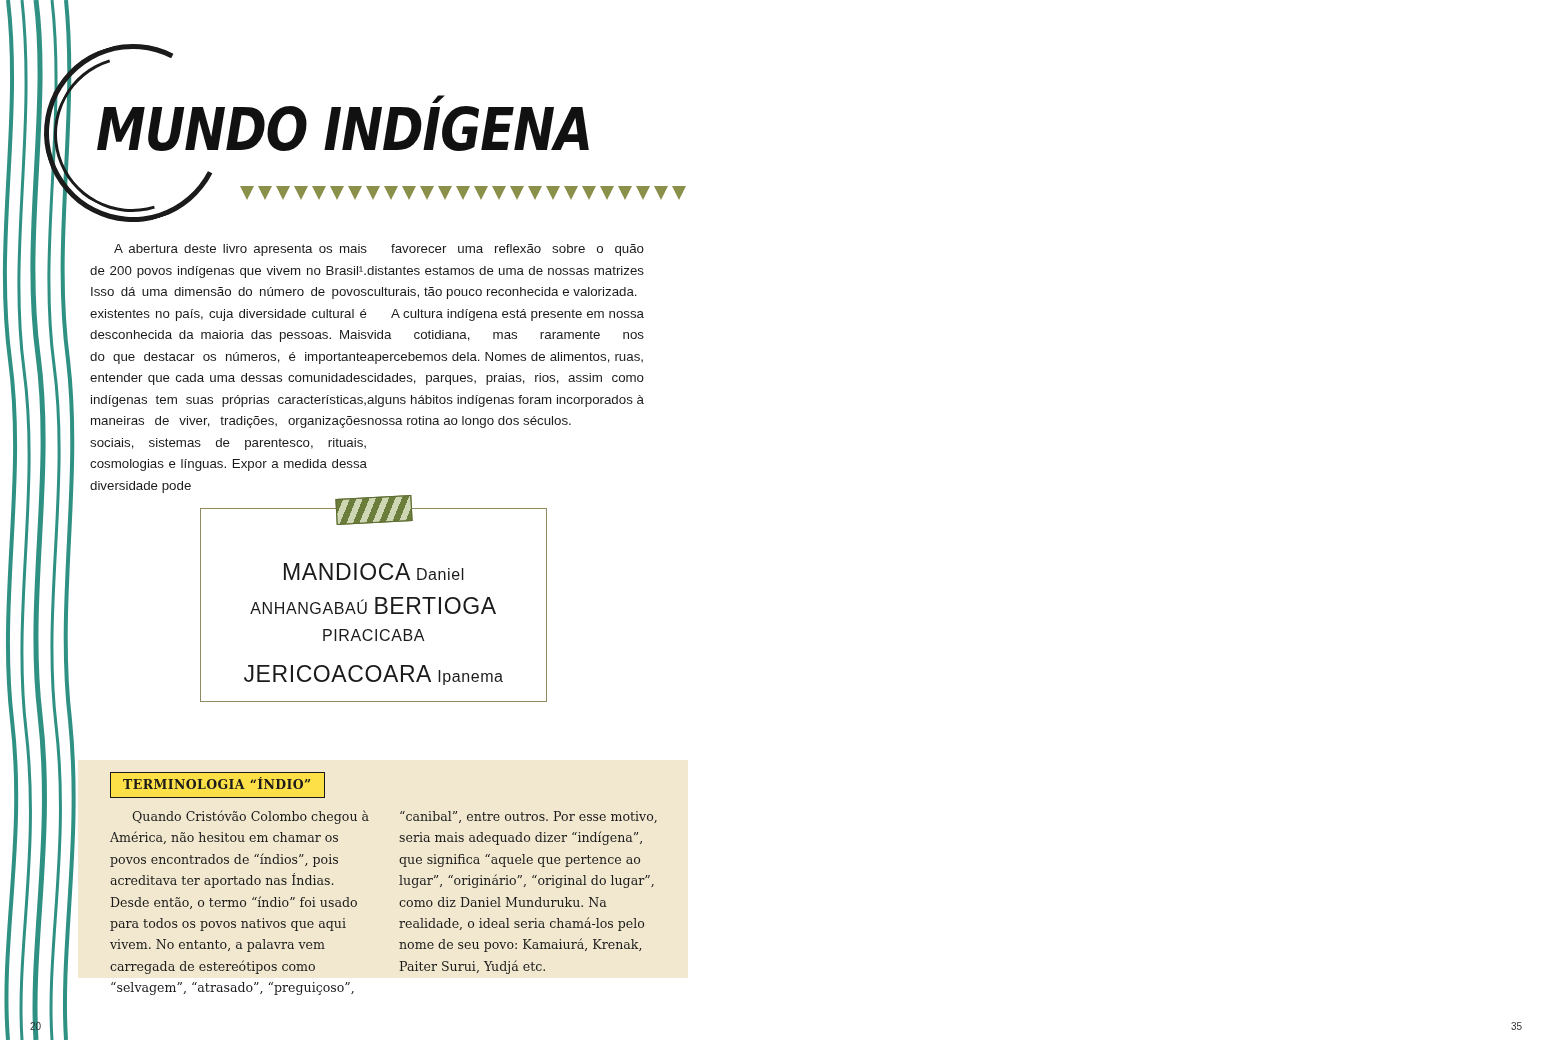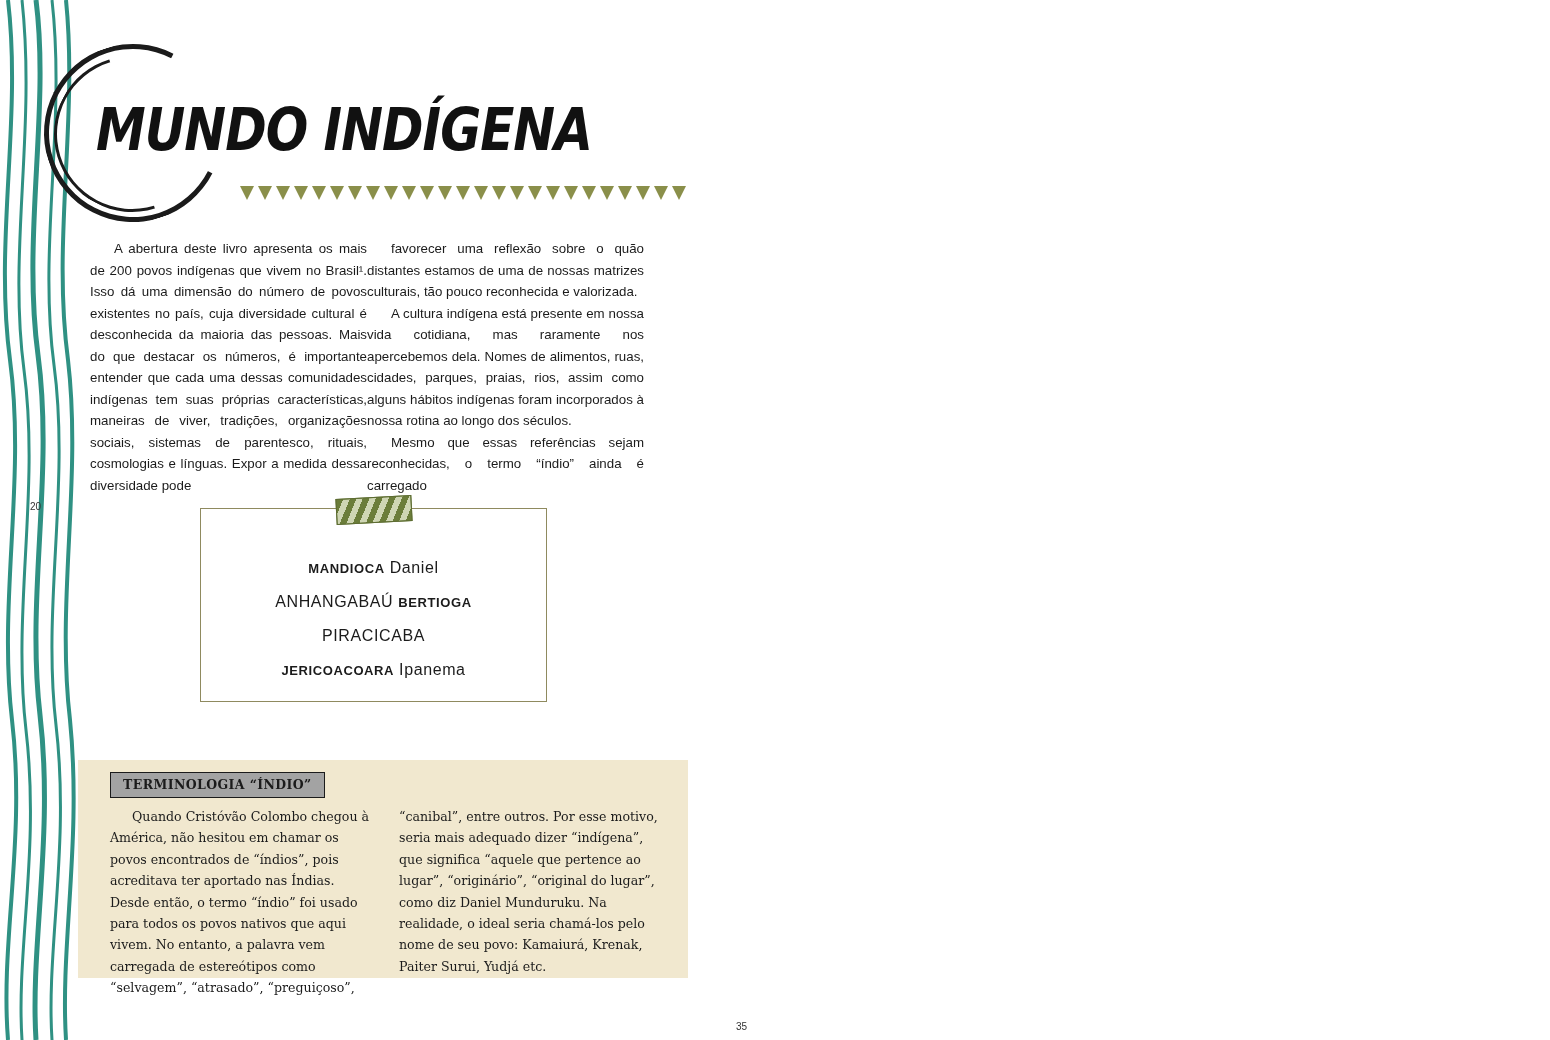--- a/index.html
+++ b/index.html
@@ -3,21 +3,21 @@
 <meta charset="utf-8">
 <style>
   html,body{margin:0;padding:0;}
   body{
     width:1550px;height:1040px;
     background:#ffffff;
     font-family:"Liberation Sans", sans-serif;
     overflow:hidden;
     position:relative;
   }
-  .spread{position:absolute;inset:0;display:flex;flex-direction:column;}
+  .spread{position:absolute;inset:0;display:flex;}
   .page{position:relative;height:1040px;}
   .page-left{width:775px;}
   .page-right{width:775px;}
 
   
   .stripes{position:absolute;left:0;top:0;width:78px;height:1040px;overflow:hidden;}
   .stripes svg{display:block;}
 
   
   .title-wrap{position:absolute;left:44px;top:44px;width:640px;height:180px;}
@@ -54,31 +54,31 @@
     position:absolute;left:135px;top:-12px;width:74px;height:24px;
     background:#6b7d3a;transform:rotate(-3deg);
     background-image:repeating-linear-gradient(115deg,#6b7d3a 0 6px,#cfd6b4 6px 12px);
     border:1px solid #5d6c33;
   }
   .wordline{text-align:center;font-size:16px;color:#1b1b1b;letter-spacing:.6px;}
   .wl1{position:absolute;left:0;right:0;top:50px;}
   .wl2{position:absolute;left:0;right:0;top:84px;}
   .wl3{position:absolute;left:0;right:0;top:118px;}
   .wl4{position:absolute;left:0;right:0;top:152px;text-align:center;}
-  .wbold{font-weight:bold;font-size:13px;margin-top:36px;}
+  .wbold{font-weight:normal;font-size:23px;margin-top:36px;}
   .wthin{font-weight:normal;}
 
   
   .termbox{
     position:absolute;left:78px;top:760px;width:610px;height:218px;
     background:#f1e8cf;
   }
   .termbox .badge{
     position:absolute;left:32px;top:12px;
-    border:1.5px solid #1b1b1b;background:#a3a3a3;
+    border:1.5px solid #1b1b1b;background:#fde047;
     padding:4px 12px 5px 12px;
     font-family:"DejaVu Serif", serif;
     font-weight:bold;font-size:12.5px;letter-spacing:.4px;color:#1b1b1b;
   }
   .termcols{position:absolute;left:32px;top:46px;width:548px;display:flex;gap:30px;}
   .termcol{width:259px;}
   .termcol p{
     margin:0;font-family:"DejaVu Serif", serif;
     font-size:12.6px;line-height:21.4px;color:#1b1b1b;
   }
@@ -145,21 +145,20 @@
       </svg>
     </div>
 
     <div class="cols">
       <div class="col">
         <p>A abertura deste livro apresenta os mais de 200 povos indígenas que vivem no Brasil¹. Isso dá uma dimensão do número de povos existentes no país, cuja diversidade cultural é desconhecida da maioria das pessoas. Mais do que destacar os números, é importante entender que cada uma dessas comunidades indígenas tem suas próprias características, maneiras de viver, tradições, organizações sociais, sistemas de parentesco, rituais, cosmologias e línguas. Expor a medida dessa diversidade pode</p>
       </div>
       <div class="col">
         <p>favorecer uma reflexão sobre o quão distantes estamos de uma de nossas matrizes culturais, tão pouco reconhecida e valorizada.</p>
         <p>A cultura indígena está presente em nossa vida cotidiana, mas raramente nos apercebemos dela. Nomes de alimentos, ruas, cidades, parques, praias, rios, assim como alguns hábitos indígenas foram incorporados à nossa rotina ao longo dos séculos.</p>
-        <p>Mesmo que essas referências sejam reconhecidas, o termo “índio” ainda é carregado</p>
       </div>
     </div>
 
     <div class="wordbox">
       <div class="tape"></div>
       <div class="wordline wl1">
         <span class="wbold">MANDIOCA</span>
         <span class="wthin">Daniel</span>
       </div>
       <div class="wordline wl2">

